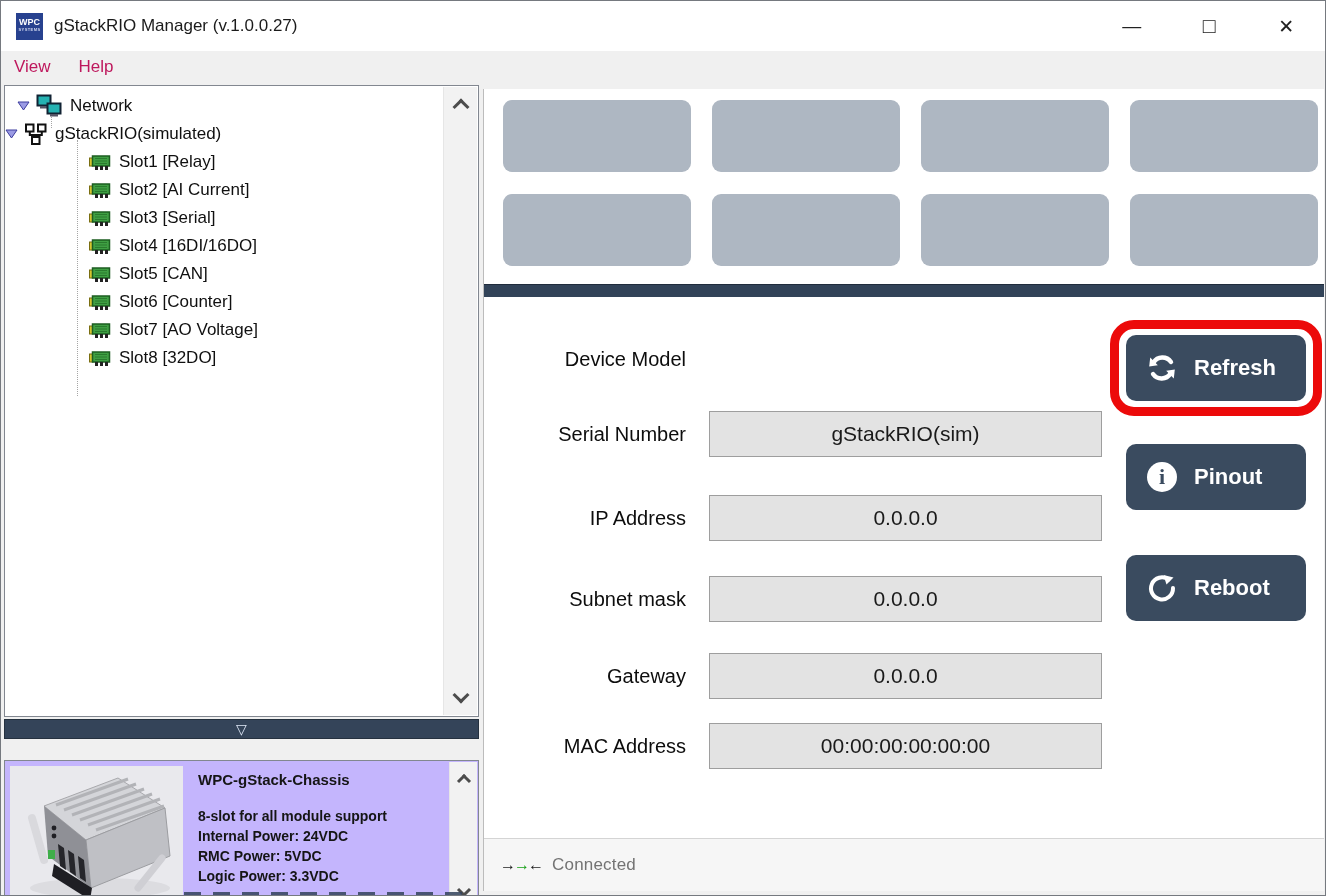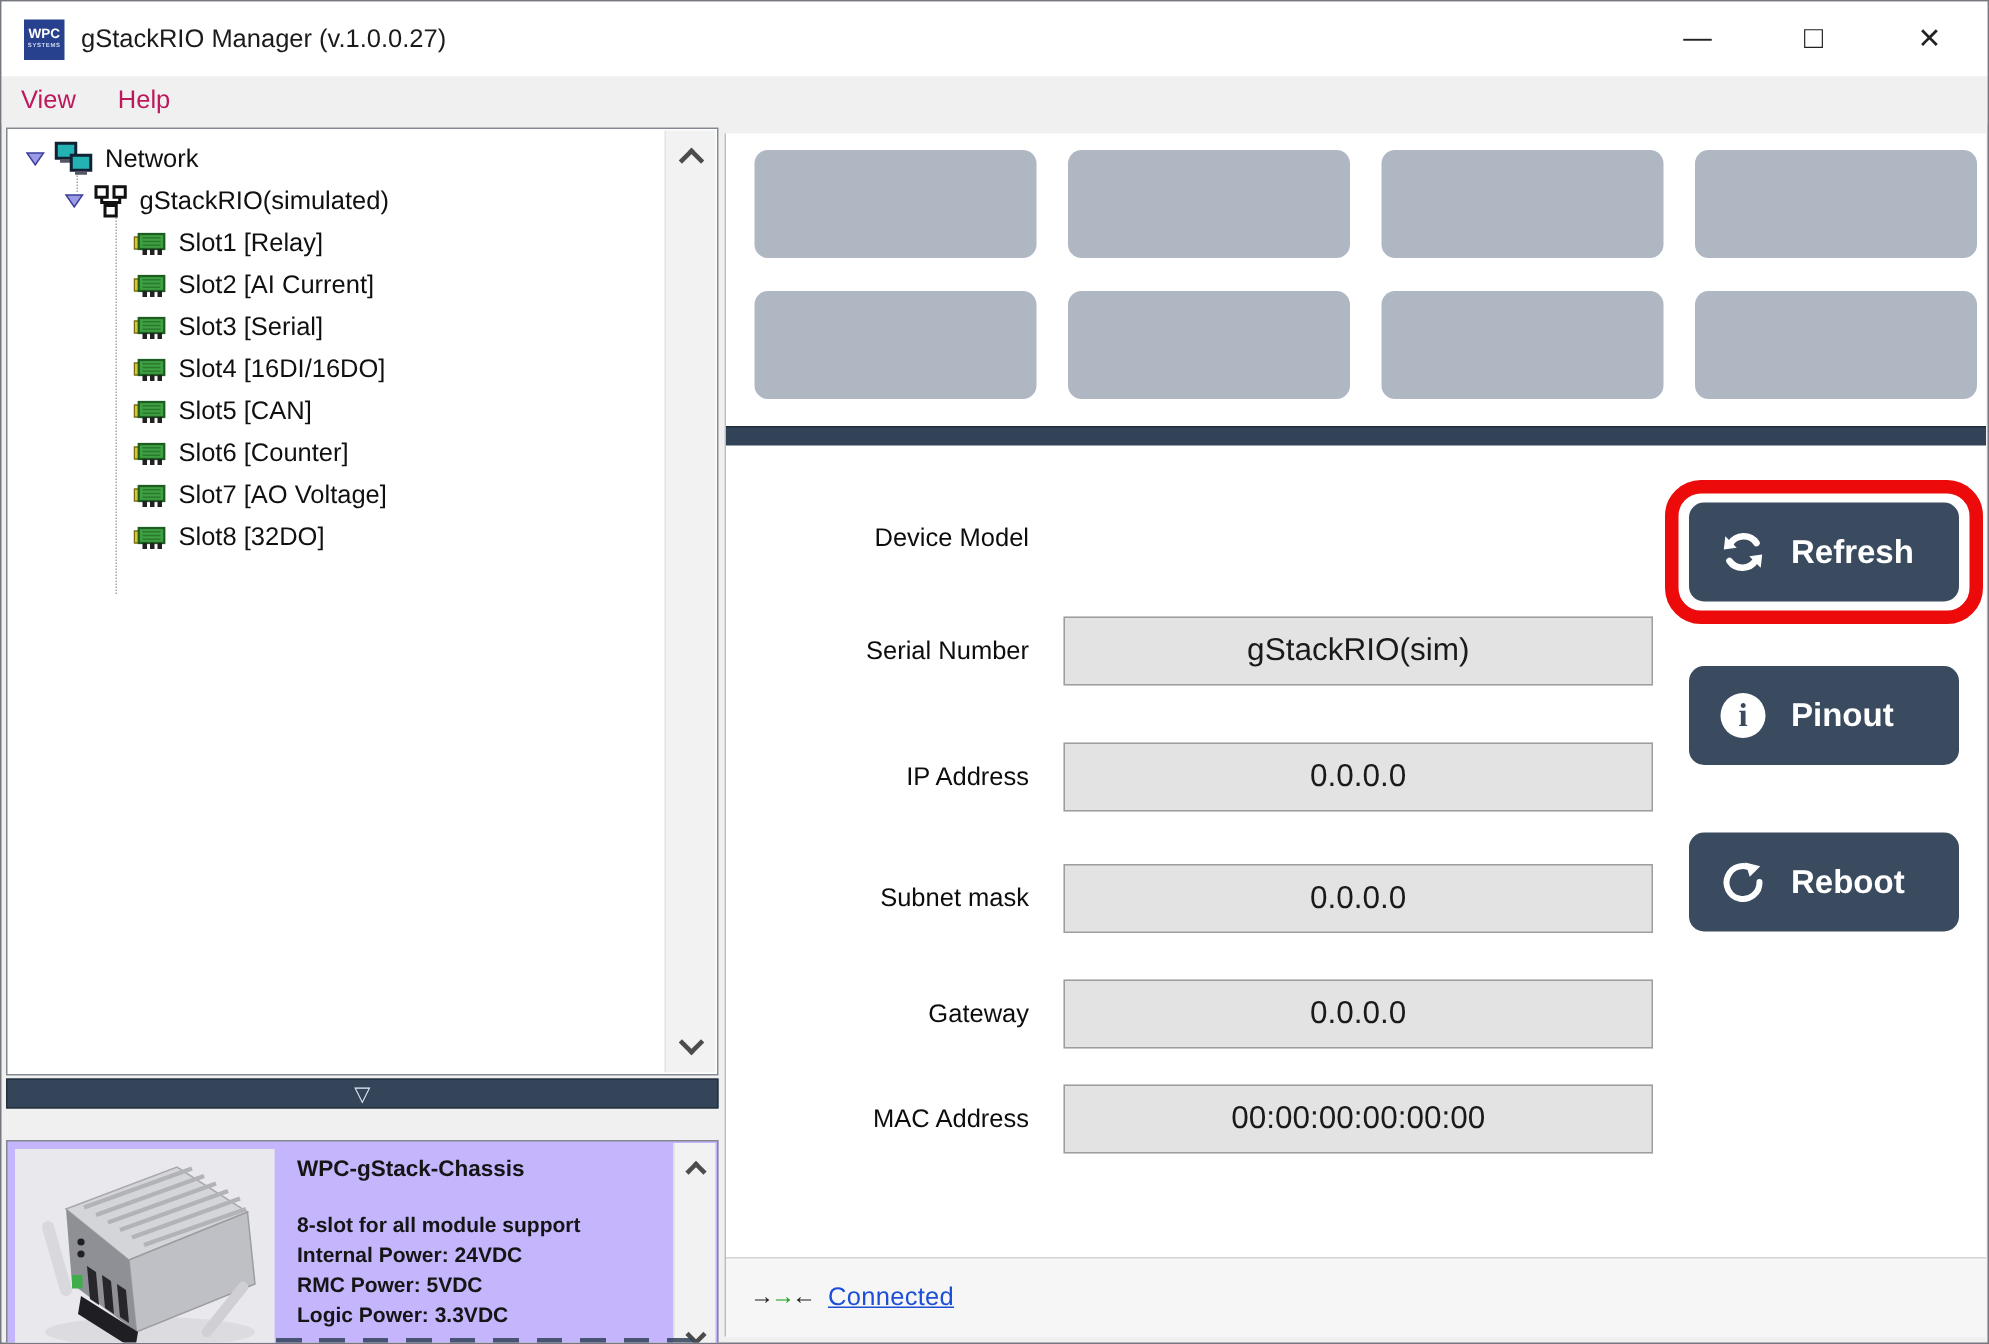--- a/index.html
+++ b/index.html
@@ -40,21 +40,21 @@
   
   .tree-panel {
     position:absolute; left:3px; top:84px; width:475px; height:632px;
     background:#fff; border:1px solid #828790;
   }
   .tree-rows { position:absolute; left:0; top:6px; right:36px; }
   .tree-row { height:28px; display:flex; align-items:center; font-size:17px; color:#101010; white-space:nowrap; }
   .tree-row .expander { width:13px; height:10px; margin-right:6px; flex:0 0 auto; }
   .tree-row .t-icon { margin-right:7px; flex:0 0 auto; }
   .indent-0 { padding-left:12px; }
-  .indent-1 { padding-left:38px; }
+  .indent-1 { }
   .indent-2 { padding-left:84px; }
   .tree-line { position:absolute; border-left:1px dotted #a5a5a5; width:0; }
 
   
   .vscroll {
     position:absolute; top:1px; bottom:1px; background:#f2f2f2; border-left:1px solid #e6e6e6;
   }
   .tree-panel .vscroll { right:1px; width:34px; }
   .chev { position:absolute; left:50%; width:12px; height:12px;
     border-top:3px solid #4c4c4c; border-left:3px solid #4c4c4c; }
@@ -97,21 +97,21 @@
   .slot-box {
     position:absolute; width:188px; height:72px; border-radius:9px; background:#aeb7c2;
   }
   .dark-separator {
     position:absolute; left:0; top:195px; width:100%; height:13px;
     background:#324358; border-top:1px solid #20округ2c3c; border-top:1px solid #202c3c;
   }
 
   .form-row-label {
     position:absolute; left:0; width:202px; height:46px;
-    font-size:17px; color:#0d0d0d; text-align:right; line-height:46px;
+    font-size:20px; color:#0d0d0d; text-align:right; line-height:46px;
   }
   .form-field {
     position:absolute; left:225px; width:393px; height:46px;
     background:#e3e3e3; border:1px solid #9e9e9e;
     font-size:21px; color:#1a1a1a; text-align:center; line-height:44px;
   }
 
   .action-btn {
     position:absolute; left:642px; width:180px; height:66px;
     background:#3a4b5f; border-radius:10px; color:#fff;
@@ -130,21 +130,21 @@
   }
 
   .status-bar {
     position:absolute; left:0; top:749px; width:100%; height:53px;
     background:#f6f6f6; border-top:1px solid #d4d4d4;
     display:flex; align-items:center; padding-left:16px;
   }
   .conn-icon { display:flex; align-items:center; font-size:16px; font-weight:bold; letter-spacing:-2px; }
   .conn-icon .a1, .conn-icon .a3 { color:#1a1a1a; }
   .conn-icon .a2 { color:#17a017; }
-  .status-text { margin-left:10px; font-size:17px; color:#1d4ed8; letter-spacing:.2px;text-decoration:underline; }
+  .status-text { margin-left:10px; font-size:17px; color:#737373; letter-spacing:.2px; }
 </style>
 </head>
 <body>
 
 <div class="window">
 
   <div class="titlebar">
     <div class="app-icon">
       <span>WPC</span>
       <span class="sub">SYSTEMS</span>

